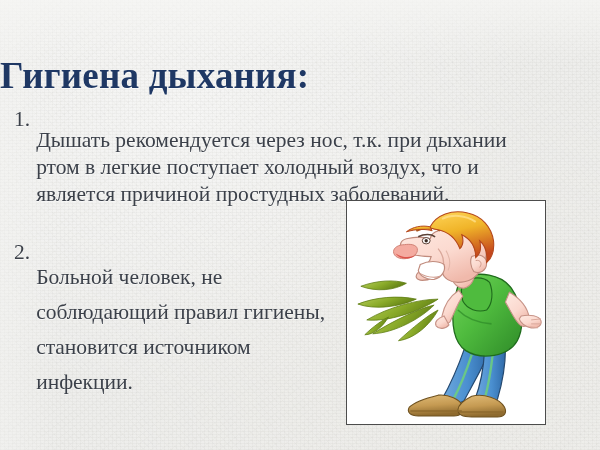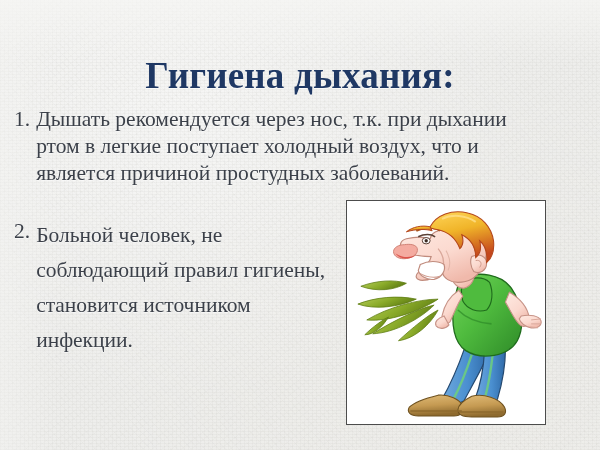--- a/index.html
+++ b/index.html
@@ -45,21 +45,20 @@
       linear-gradient(to bottom, rgba(246,246,244,.75) 0%, rgba(246,246,244,0) 14%),
       linear-gradient(to right,  rgba(244,244,242,.45) 0%, rgba(244,244,242,0) 10%);
   }
 
   
   #title {
     position: absolute;
     top: 32px;
     left: 0;
     width: 600px;
-    text-align: center;
     font-size: 37px;
     font-weight: bold;
     line-height: 1.05;
     color: #1f3864;
     letter-spacing: .2px;
     text-shadow: 0 1px 0 rgba(255,255,255,.6);
     z-index: 4;
   }
 
   
@@ -78,20 +77,21 @@
     line-height: 27px;
     text-shadow: 0 1px 0 rgba(255,255,255,.55);
   }
   .item-marker {
     flex: 0 0 auto;
     padding-right: 6px;
     white-space: pre;
   }
   .item-text {
     flex: 1 1 auto;
+    margin-top: 21px;
   }
   #item-1 { width: 540px; }
   #item-2 {
     margin-top: 31px;
     width: 330px;
   }
   #item-2 .item-text { line-height: 35px; }
 
   
   #picture-frame {

